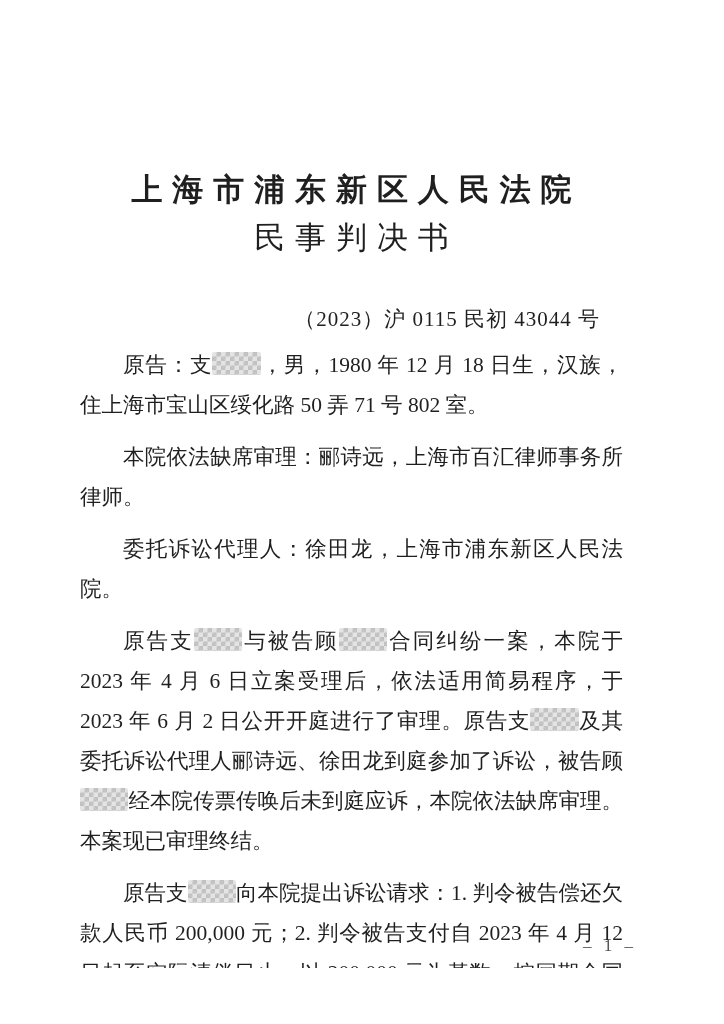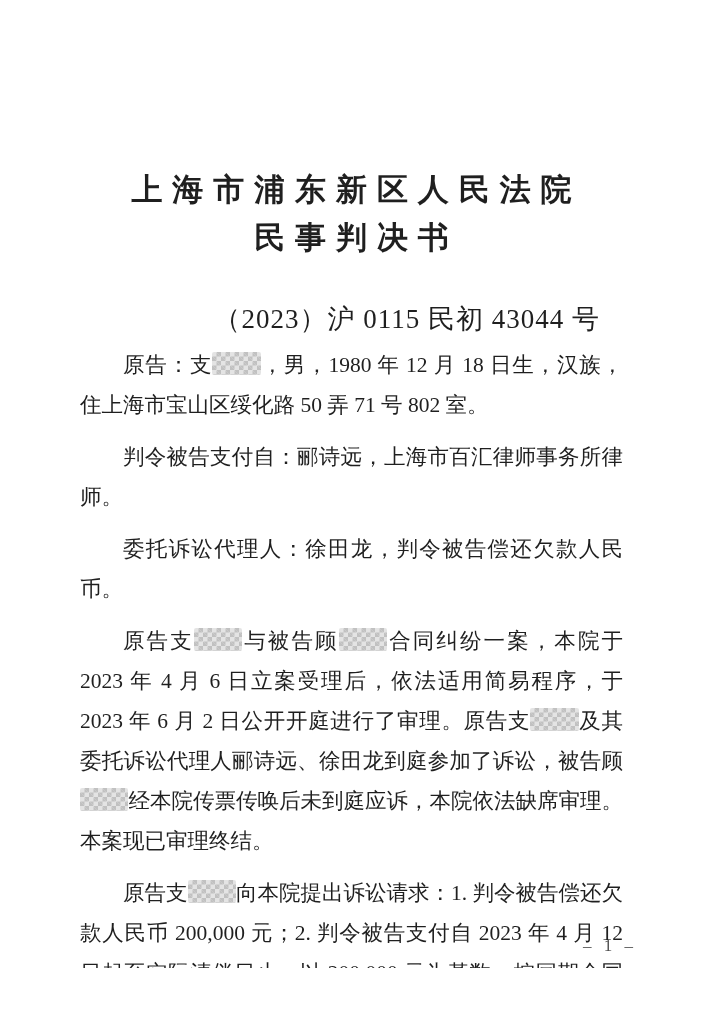--- a/index.html
+++ b/index.html
@@ -32,30 +32,30 @@
     font-weight: bold;
     line-height: 40px;
     text-align: center;
     letter-spacing: 0.32em;
     text-indent: 0.32em;
     white-space: nowrap;
   }
   .doctype {
     margin: 8px 0 0 0;
     font-size: 31px;
-    font-weight: bold;
+    font-weight: normal;
     line-height: 40px;
     text-align: center;
     letter-spacing: 0.32em;
     text-indent: 0.32em;
   }
   .caseno {
     margin-top: 47px;
     padding-right: 35px;
-    font-size: 27px;
+    font-size: 21px;
     line-height: 28px;
     text-align: right;
     letter-spacing: 1px;
   }
   .docbody {
     margin-top: 12px;
     font-size: 21.5px;
     line-height: 40px;
     text-align: justify;
   }
@@ -89,19 +89,19 @@
 </style>
 </head>
 <body>
 
 <div class="page">
   <h1 class="court">上海市浦东新区人民法院</h1>
   <h2 class="doctype">民事判决书</h2>
   <div class="caseno">（2023）沪 0115 民初 43044 号</div>
   <div class="docbody">
       <p>原告：支<span class="redact"></span>，男，1980 年 12 月 18 日生，汉族，住上海市宝山区绥化路 50 弄 71 号 802 室。</p>
-      <p>判令被告支付自：郦诗远，上海市百汇律师事务所律师。</p>
-      <p>委托诉讼代理人：徐田龙，判令被告偿还欠款人民币。</p>
+      <p>本院依法缺席审理：郦诗远，上海市百汇律师事务所律师。</p>
+      <p>委托诉讼代理人：徐田龙，上海市浦东新区人民法院。</p>
       <p>原告支<span class="redact"></span>与被告顾<span class="redact"></span>合同纠纷一案，本院于 2023 年 4 月 6 日立案受理后，依法适用简易程序，于 2023 年 6 月 2 日公开开庭进行了审理。原告支<span class="redact"></span>及其委托诉讼代理人郦诗远、徐田龙到庭参加了诉讼，被告顾<span class="redact"></span>经本院传票传唤后未到庭应诉，本院依法缺席审理。本案现已审理终结。</p>
       <p>原告支<span class="redact"></span>向本院提出诉讼请求：1. 判令被告偿还欠款人民币 200,000 元；2. 判令被告支付自 2023 年 4 月 12 日起至实际清偿日止，以 200,000 元为基数，按同期全国银行间同业拆借中心公布的一年期贷款市场报价利率（LPR）计算的逾期付款利息。事</p>
     </div>
   <div class="pageno">– 1 –</div>
 </div>
 
 </body></html>

